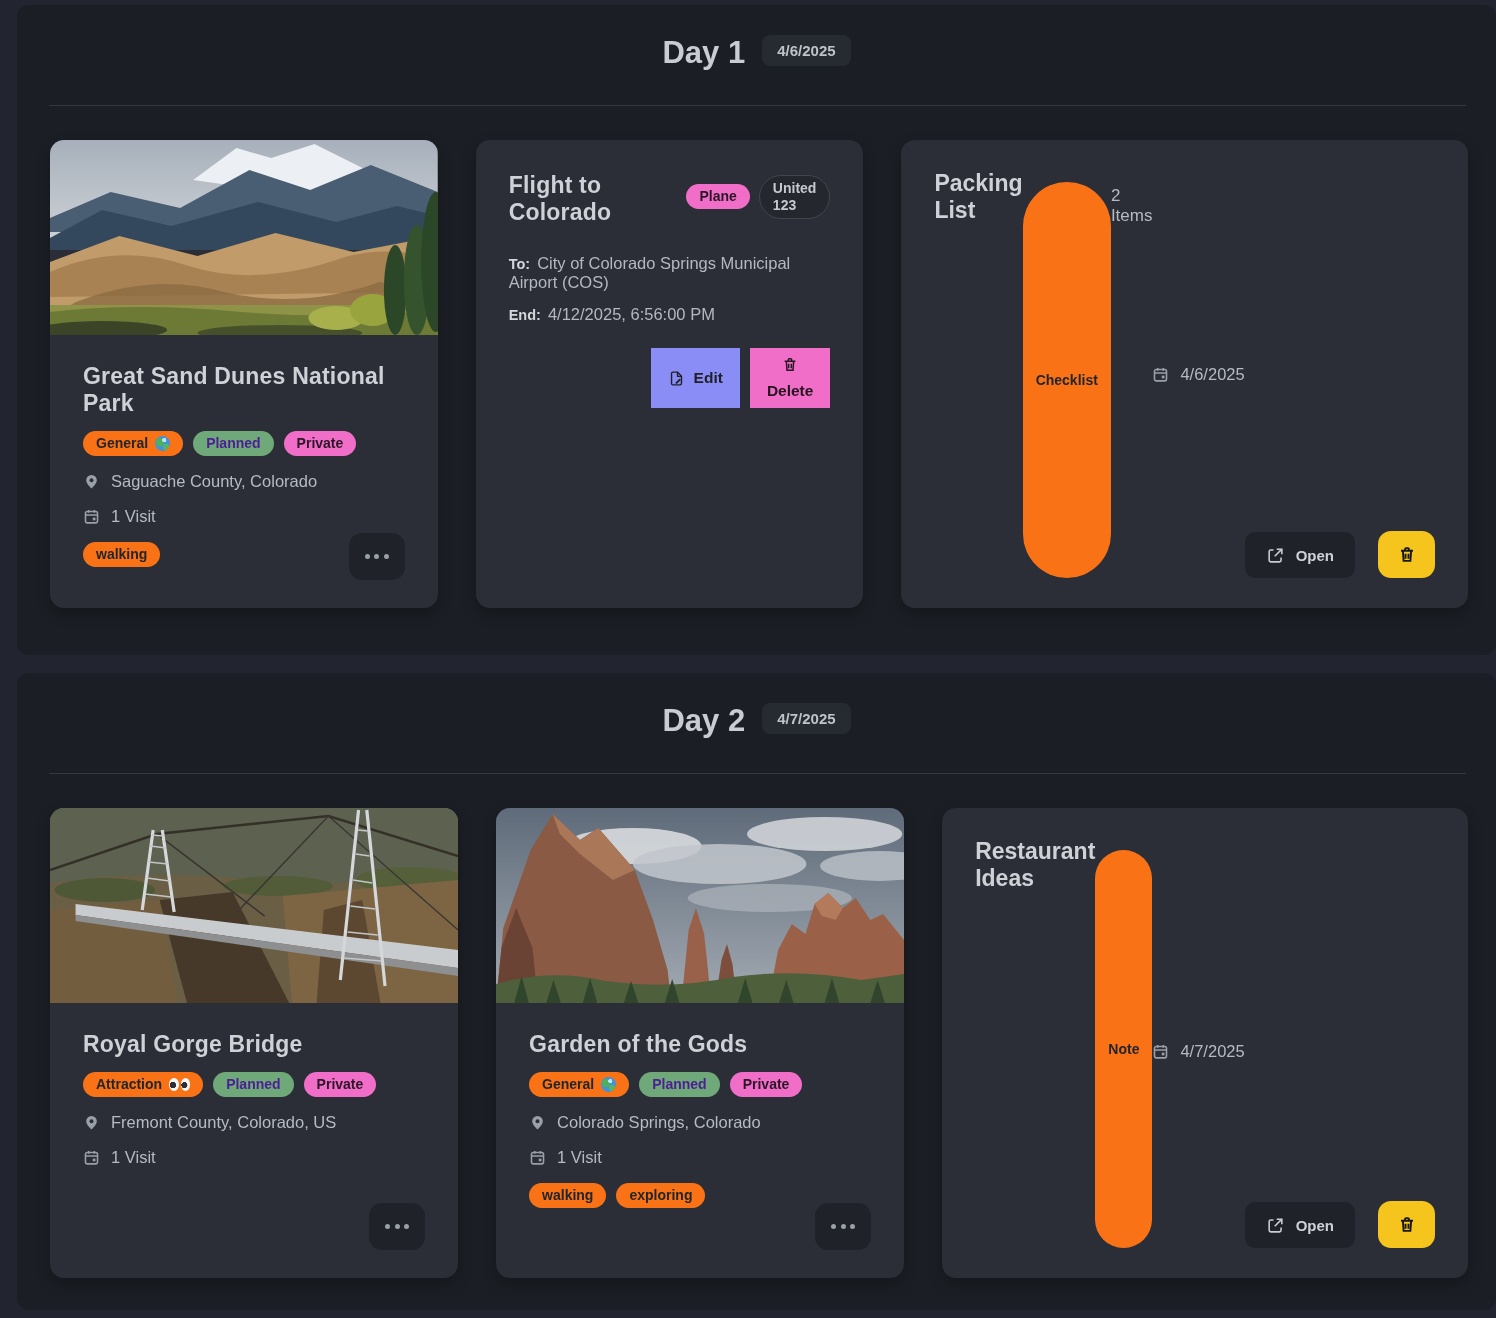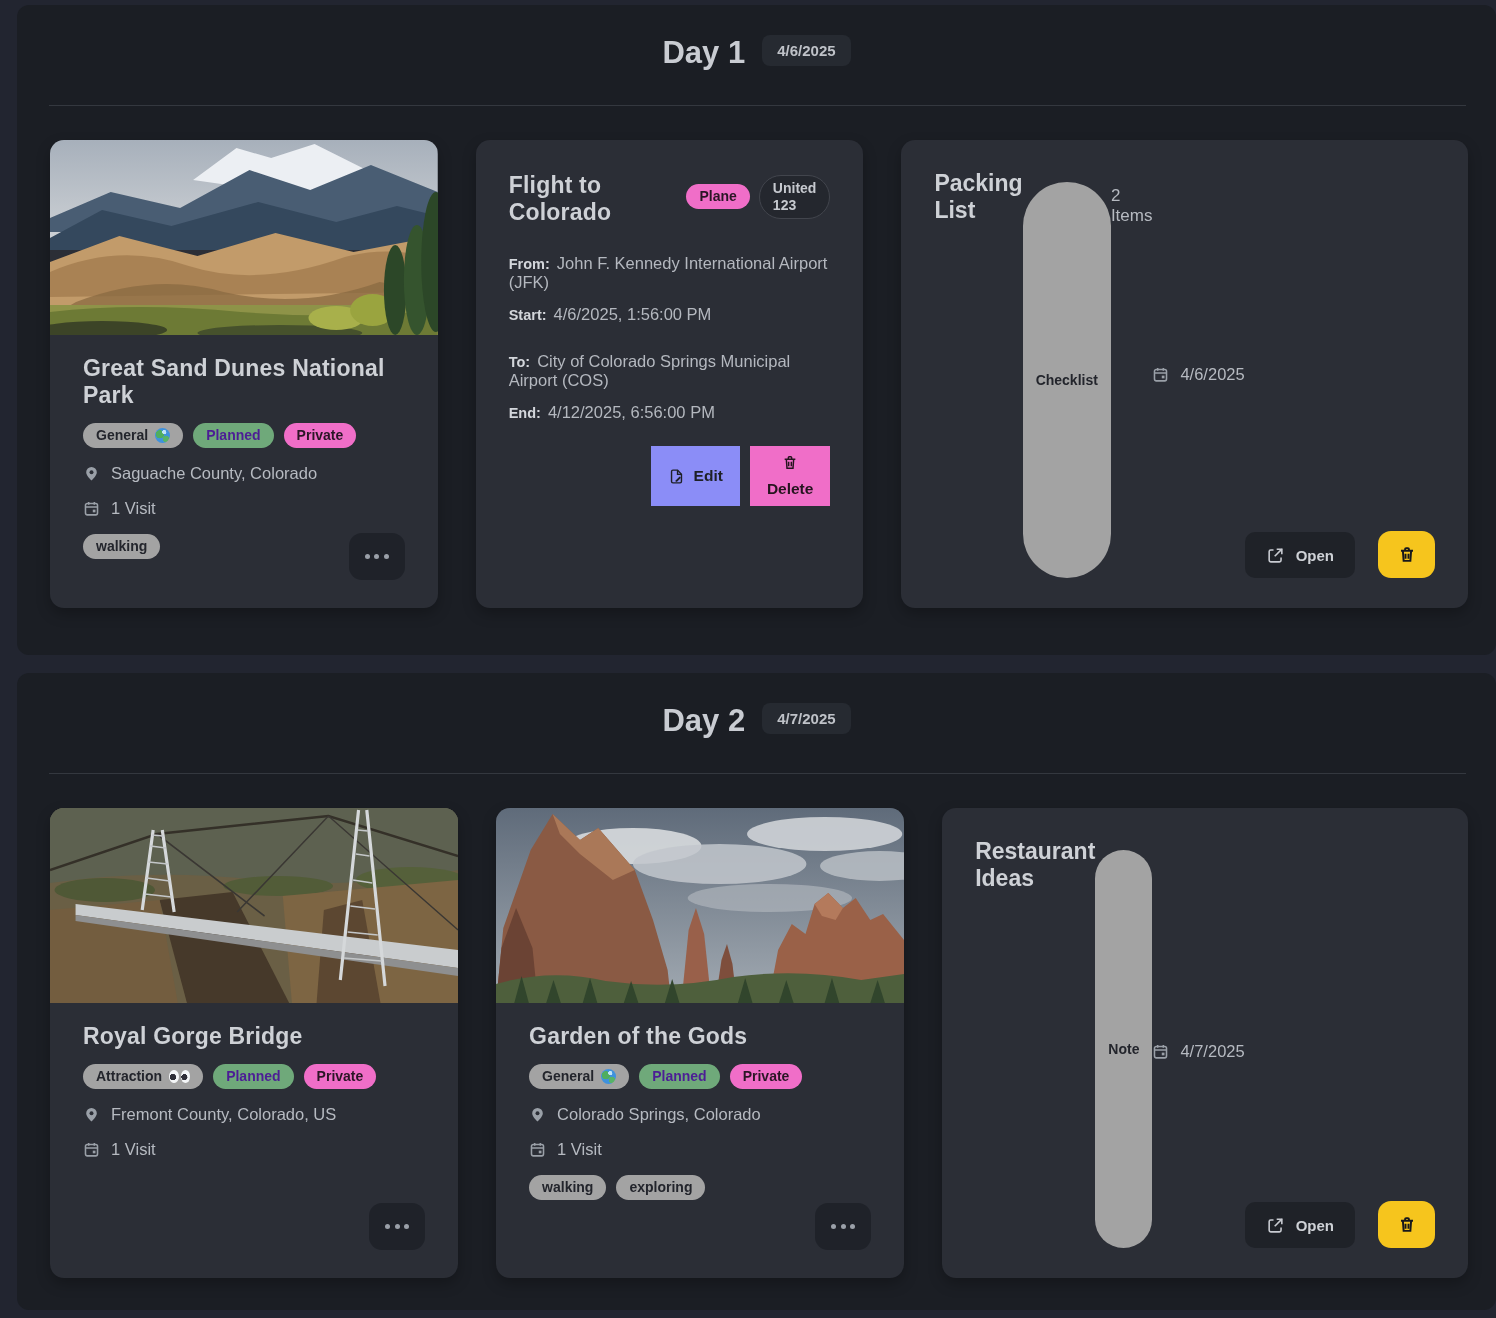--- a/index.html
+++ b/index.html
@@ -38,29 +38,29 @@
   .card {
     background:#2b2e36; border-radius:14px; flex:1 1 0; position:relative;
     box-shadow:0 6px 14px rgba(0,0,0,0.25);
     display:flex; flex-direction:column;
   }
   .photo {
     height:195px; border-radius:14px 14px 0 0; overflow:hidden; flex:none;
   }
   .photo svg { width:100%; height:100%; display:block; }
 
-  .card-body { padding:20px 33px 0; flex:1; }
+  .card-body { padding:28px 33px 0; flex:1; }
   .card-title { font-size:23px; font-weight:700; color:#ced1d6; letter-spacing:0.2px; }
 
   .tag-row { display:flex; gap:10px; margin-top:14px; flex-wrap:wrap; }
   .pill {
     font-size:14px; font-weight:600; padding:4px 13px; border-radius:999px;
     display:inline-flex; align-items:center; gap:7px; line-height:1.2;
   }
-  .pill.violet { background:#a3a3a3; color:#23252c; }
+  .pill.violet { background:#f97316; color:#23252c; }
   .pill.green  { background:#6fa97a; color:#4c1d95; }
   .pill.pink   { background:#f06ec8; color:#2b1626; }
   .pill.neutral{ background:#24272e; color:#c6c9cf; border:1px solid #42454d; }
 
   .globe {
     width:15px; height:15px; border-radius:50%; flex:none;
     background:
       radial-gradient(circle at 62% 28%, #bfe3f7 0 14%, transparent 16%),
       radial-gradient(circle at 33% 42%, #4fae5f 0 30%, transparent 32%),
       radial-gradient(circle at 72% 72%, #57b368 0 20%, transparent 22%),
@@ -196,24 +196,20 @@
     </article>
 
     <article class="card">
       <div class="flight-body">
         <div class="flight-head">
           <h3 class="card-title">Flight to Colorado</h3>
           <div class="flight-pills">
             <span class="pill pink">Plane</span>
             <span class="pill neutral">United 123</span>
           </div>
-        </div>
-        <div class="kv-group">
-          <div class="kv"><b>From:</b><span>John F. Kennedy International Airport (JFK)</span></div>
-          <div class="kv"><b>Start:</b><span>4/6/2025, 1:56:00 PM</span></div>
         </div>
         <div class="kv-group">
           <div class="kv"><b>To:</b><span>City of Colorado Springs Municipal Airport (COS)</span></div>
           <div class="kv"><b>End:</b><span>4/12/2025, 6:56:00 PM</span></div>
         </div>
         <div class="flight-actions">
           <button class="btn btn-edit">
             <svg width="17" height="17" viewBox="0 0 24 24" fill="none" stroke="#1e2026" stroke-width="2">
                 <path d="M13.5 3H7a2 2 0 0 0-2 2v14a2 2 0 0 0 2 2h10a2 2 0 0 0 2-2V9z"></path>
                 <path d="M13.5 3v6H19"></path>

